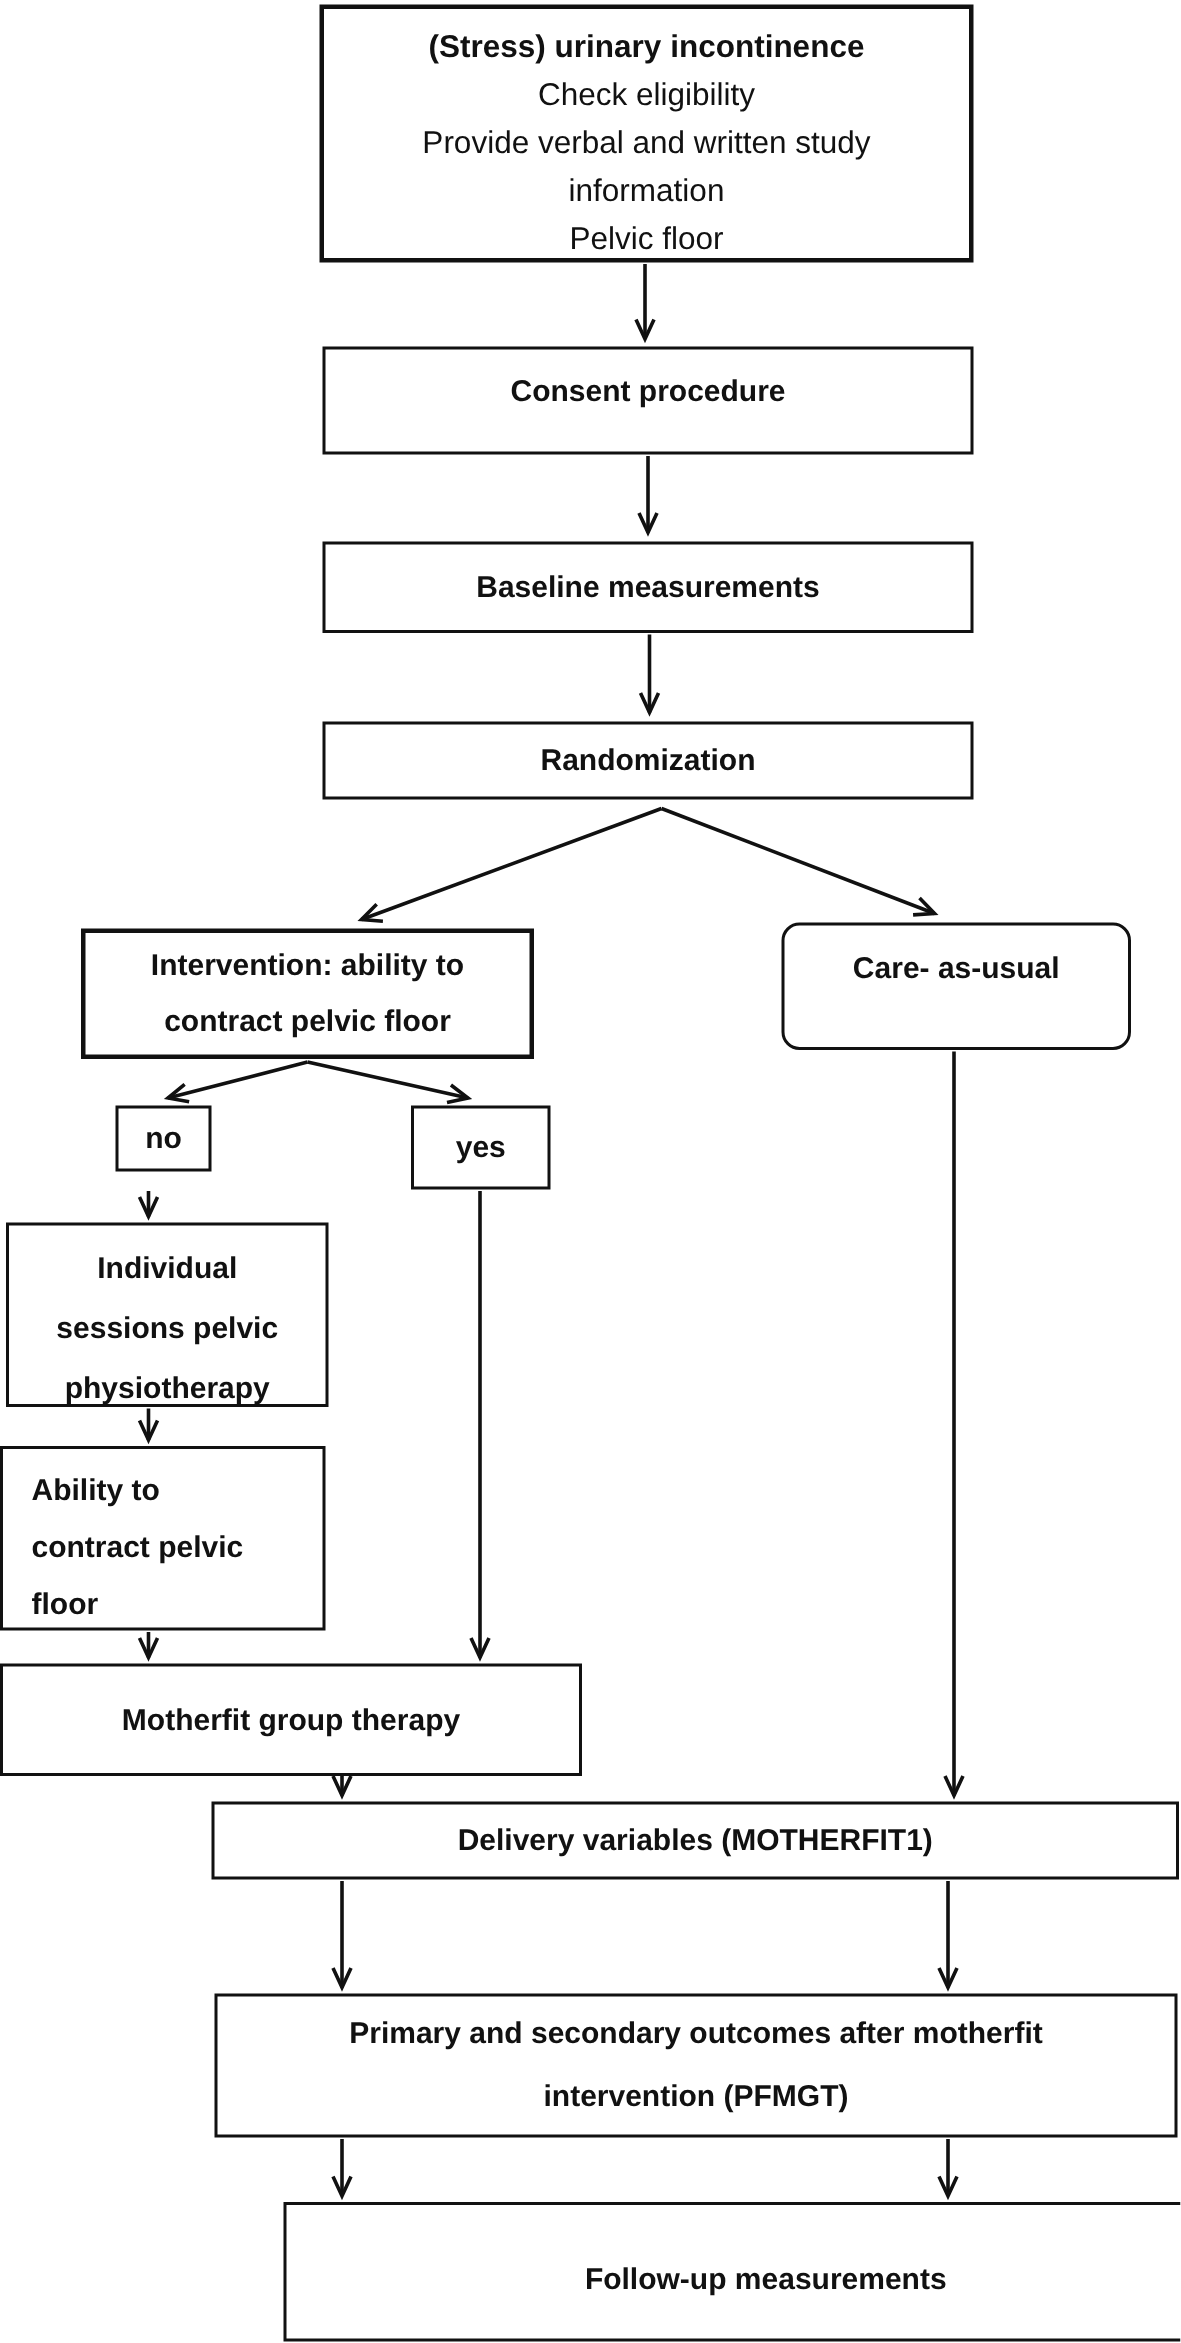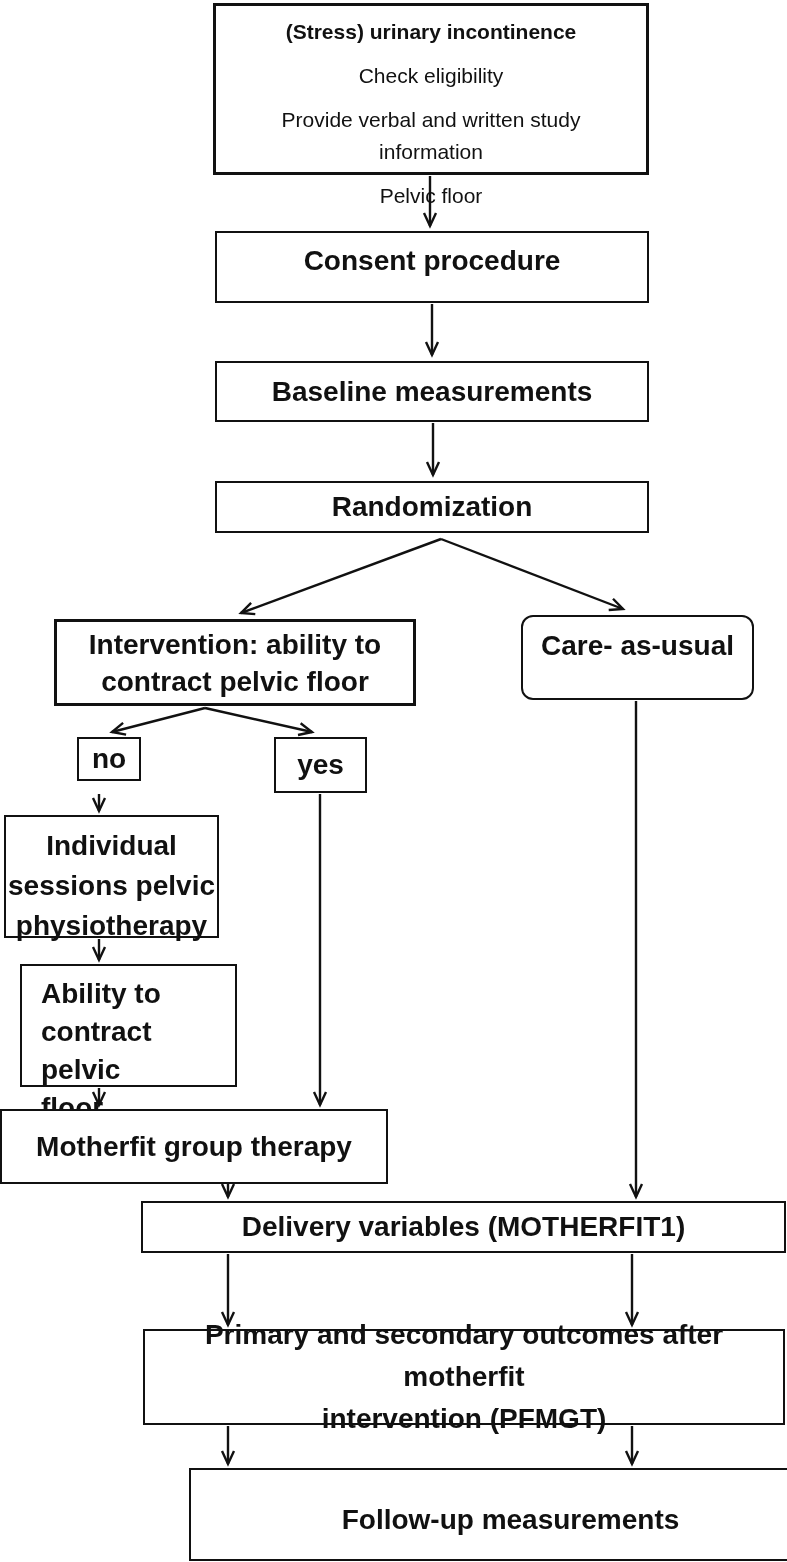--- a/index.html
+++ b/index.html
@@ -21,50 +21,50 @@
   .node {
     position: absolute;
     box-sizing: border-box;
     background: #ffffff;
     border: 2px solid #111111;
     display: flex;
     flex-direction: column;
     align-items: center;
     text-align: center;
     font-weight: bold;
-    font-size: 28px;
+    font-size: 20px;
     line-height: 30px;
     justify-content: center;
   }
-  .thick { border-width: 3px; gap: 12px; }
+  .thick { border-width: 3px; }
 
   .node-screening {
     left: 213px; top: 3px; width: 436px; height: 172px;
     justify-content: flex-start;
     padding: 10px 22px 0 22px;
     font-size: 21px; line-height: 32px;
     font-weight: normal;
   }
   .node-screening .title { font-weight: bold; }
 
   .node-consent  { left: 215px; top: 231px; width: 434px; height: 72px; justify-content: flex-start; padding-top: 13px; }
   .node-baseline { left: 215px; top: 361px; width: 434px; height: 61px; }
   .node-randomization { left: 215px; top: 481px; width: 434px; height: 52px; }
 
-  .node-intervention { left: 54px; top: 619px; width: 362px; height: 87px; line-height: 37px; padding: 1px 24px; }
+  .node-intervention { left: 54px; top: 619px; width: 302px; height: 87px; line-height: 37px; padding: 1px 24px; }
   .node-care { left: 521px; top: 615px; width: 233px; height: 85px; justify-content: flex-start; padding-top: 14px; border-radius: 12px; }
 
   .node-no  { left: 77px;  top: 737px; width: 64px; height: 44px; }
   .node-yes { left: 274px; top: 737px; width: 93px; height: 56px; }
 
   .node-individual { left: 4px; top: 815px; width: 215px; height: 123px; justify-content: flex-start; padding-top: 9px; line-height: 40px; }
   .node-ability {
     left: 0px; top: 964px; width: 217px; height: 123px;
     align-items: flex-start; text-align: left;
-    justify-content: flex-start; padding: 9px 0 0 19px; line-height: 38px; margin-left: 20px;
+    justify-content: flex-start; padding: 9px 0 0 19px; line-height: 38px;
   }
   .node-motherfit { left: 0px; top: 1109px; width: 388px; height: 75px; }
   .node-delivery  { left: 141px; top: 1201px; width: 645px; height: 52px; }
   .node-primary   { left: 143px; top: 1329px; width: 642px; height: 96px; line-height: 42px; padding: 0 10px; }
   .node-followup  { left: 143px; top: 1468px; width: 643px; height: 93px; justify-content: center; padding-top: 11px; margin-left: 46px; }
 </style>
 </head>
 <body>
 
 <div class="canvas">

